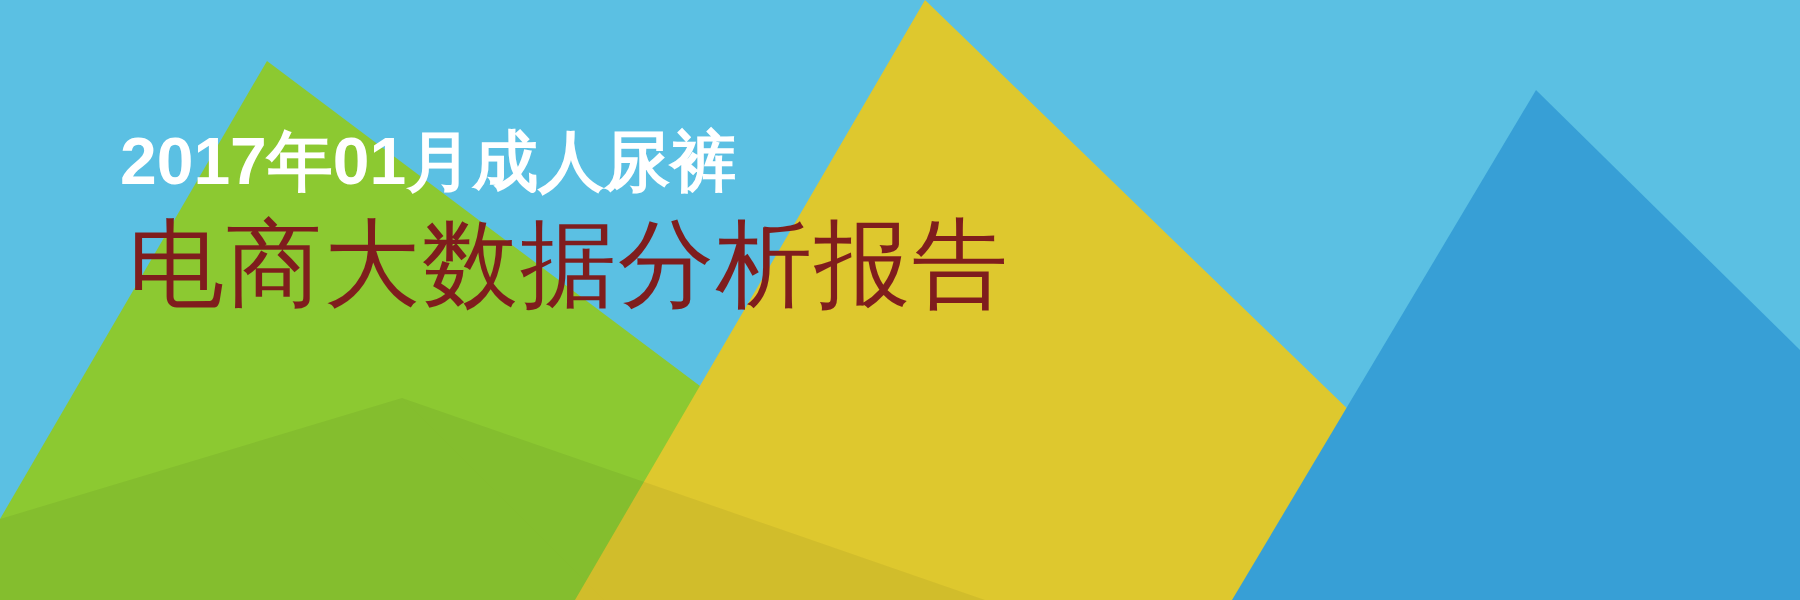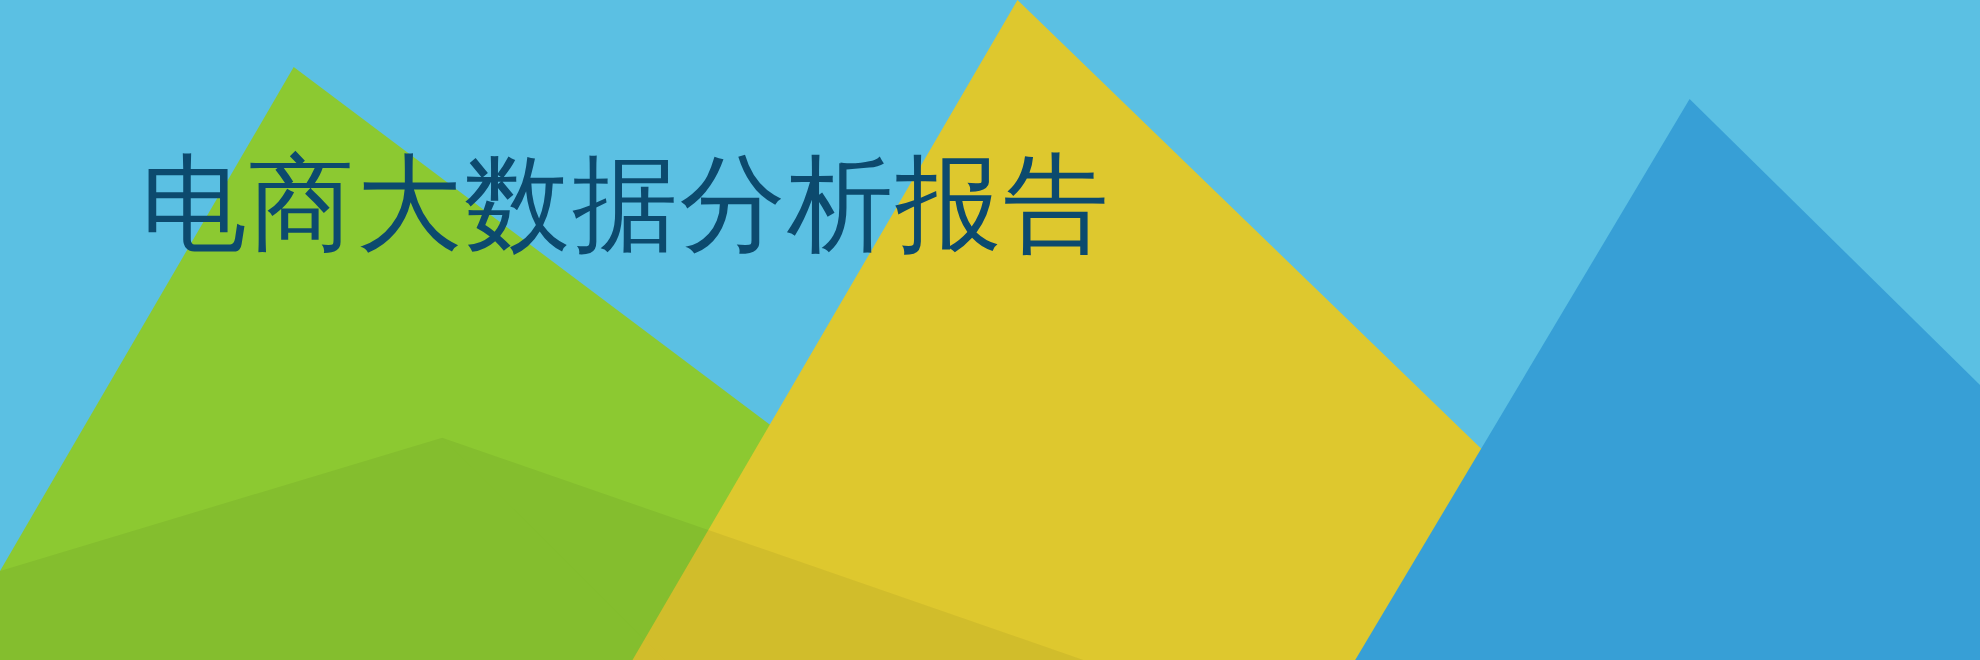--- a/index.html
+++ b/index.html
@@ -37,21 +37,21 @@
     font-weight: bold;
     letter-spacing: 0px;
     color: #ffffff;
     display: block;
     height: 78px;
   }
   #title-line-2 {
     font-size: 96px;
     font-weight: normal;
     letter-spacing: 2px;
-    color: #0c4a6e;
+    color: #7f1d1d;
     display: block;
     margin-top: 10px;
     margin-left: 8px;
     height: 110px;
   }
 </style>
 </head>
 <body>
 
 <div id="banner">
@@ -70,16 +70,17 @@
       <polygon points="1232,600 1545,600 925,0 925,0" fill="#000000" opacity="0.0"></polygon>
       <polygon points="1417,369 1545,600 1232,600" fill="#000000" opacity="0.055"></polygon>
       <polygon points="1417,369 1232,600 985,600 1195,390" fill="#000000" opacity="0.0"></polygon>
     </g>
 
     <polygon fill="#379FD6" points="1536,90 1800,350 1800,600 1232,600"></polygon>
 
   </svg>
 
   <div id="title-block">
+    <span id="title-line-1">2017年01月成人尿裤</span>
     <span id="title-line-2">电商大数据分析报告</span>
   </div>
 
 </div>
 
 </body></html>

